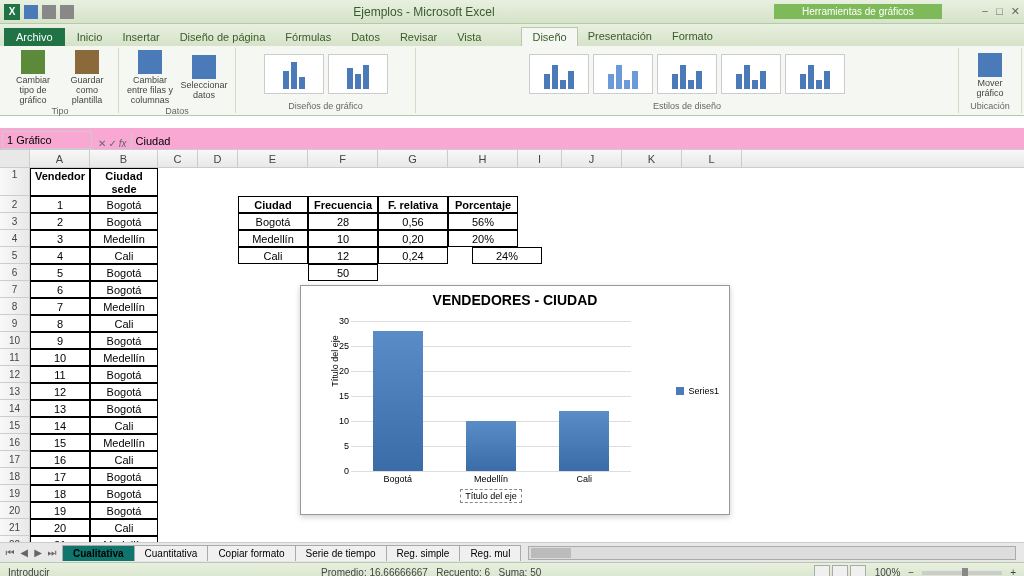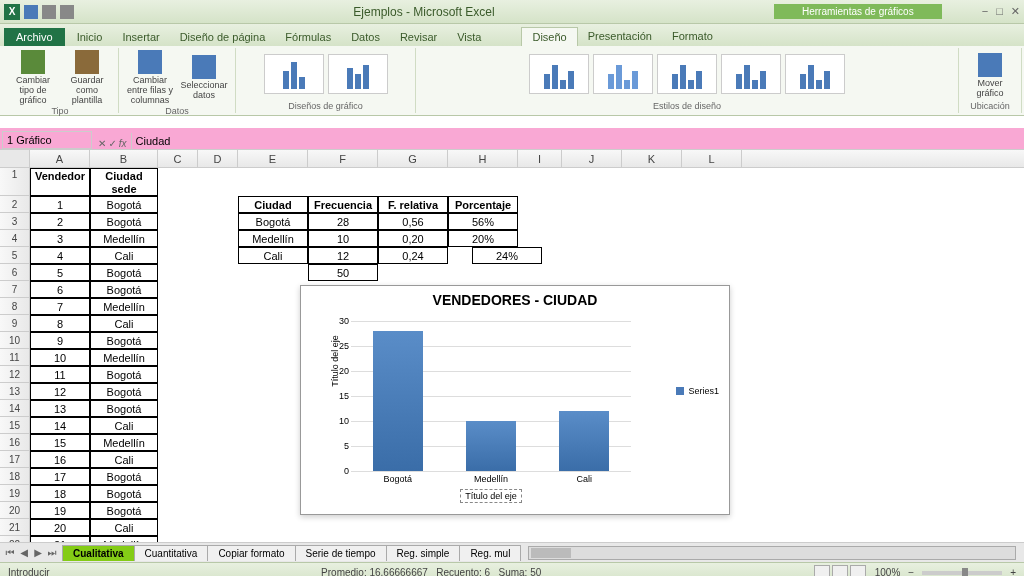--- a/index.html
+++ b/index.html
@@ -69,21 +69,21 @@
 .chart-xtitle { position: absolute; left: 50px; top: 205px; width: 280px; text-align: center; font-size: 9px; }
 .chart-xtitle span { border: 1px dashed #888; padding: 1px 4px; }
 .chart-legend { position: absolute; right: 10px; top: 100px; font-size: 9px; display: flex; align-items: center; gap: 4px; }
 .chart-legend .sw { width: 8px; height: 8px; background: #4a7ab8; }
 
 
 .sheet-tabs { height: 20px; background: #e8e8e8; display: flex; align-items: center; border-top: 1px solid #ccc; font-size: 10px; }
 .sheet-nav { display: flex; gap: 2px; padding: 0 4px; }
 .sheet-nav span { width: 12px; text-align: center; color: #666; }
 .sheet-tab { padding: 2px 10px; border: 1px solid #aaa; border-bottom: none; background: #f0f0f0; margin-right: -1px; }
-.sheet-tab.active { background: #84cc16; font-weight: bold; }
+.sheet-tab.active { background: #0f766e; font-weight: bold; }
 .hscroll { flex: 1; margin: 0 8px; height: 14px; background: #ddd; border: 1px solid #aaa; position: relative; }
 .hscroll .thumb { position: absolute; left: 2px; top: 1px; width: 40px; height: 10px; background: #bbb; }
 
 
 .status-bar { height: 20px; background: linear-gradient(#e8f0e0, #d5e3c8); display: flex; align-items: center; padding: 0 8px; font-size: 10px; color: #444; border-top: 1px solid #b8c8a8; }
 .status-bar .left { flex: 0 0 auto; }
 .status-bar .center { flex: 1; text-align: center; }
 .status-bar .right { display: flex; align-items: center; gap: 8px; }
 .view-btns span { width: 16px; height: 14px; border: 1px solid #aaa; display: inline-block; margin: 0 1px; background: #f0f0f0; }
 .zoom-slider { width: 80px; height: 4px; background: #ccc; position: relative; }

